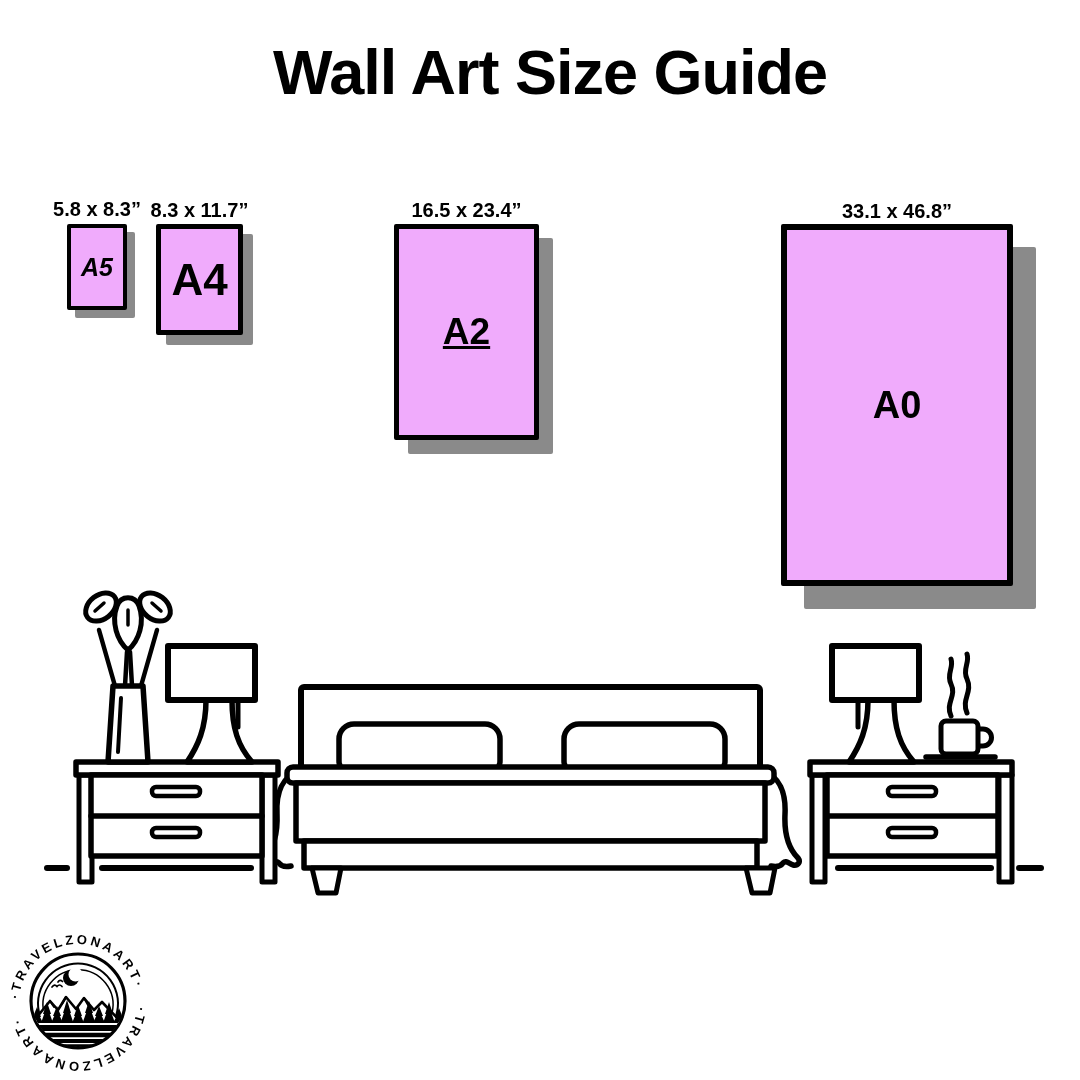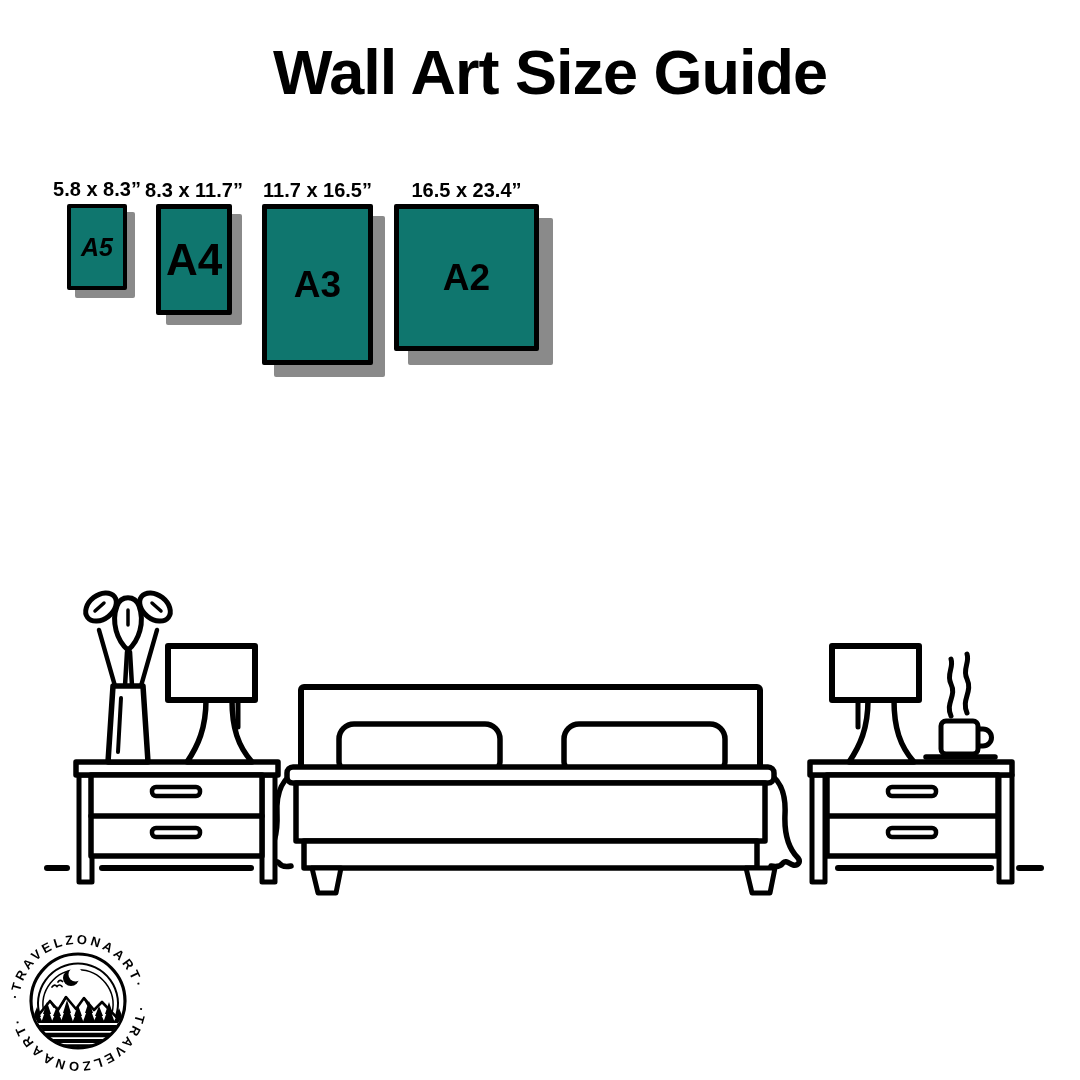--- a/index.html
+++ b/index.html
@@ -18,28 +18,29 @@
     top:36px;left:550px;
     transform:translateX(-50%);
     font-size:63px;
     font-weight:800;
     letter-spacing:-1px;
     white-space:nowrap;
   }
 
   .size-card{
     position:absolute;
-    background:#0f766e;
+    background:#f0abfc;
     border-style:solid;
     border-color:#000;
     border-radius:2px;
     display:flex;
     align-items:center;
     justify-content:center;
     box-sizing:border-box;
+    margin-top:20px;
   }
   .dim-label{
     position:absolute;
     bottom:100%;
     left:50%;
     transform:translateX(-50%);
     margin-bottom:7px;
     font-size:20px;
     font-weight:bold;
     white-space:nowrap;
@@ -67,31 +68,31 @@
 <body>
 
 <div class="canvas">
 
   <div class="page-title">Wall Art Size Guide</div>
 
   <div class="size-card" style="left: 67px; top: 204px; width: 60px; height: 86px; border-width: 4px; box-shadow: rgb(138, 138, 138) 8px 8px 0px 0px;">
     <div class="dim-label">5.8 x 8.3”</div>
     <div class="size-letter" style="font-size: 25px; font-style: italic;">A5</div>
   </div>
-  <div class="size-card" style="left: 156px; top: 204px; width: 76px; height: 111px; border-width: 5px; box-shadow: rgb(138, 138, 138) 10px 10px 0px 0px;">
+  <div class="size-card" style="left: 156px; top: 204px; width: 87px; height: 111px; border-width: 5px; box-shadow: rgb(138, 138, 138) 10px 10px 0px 0px;">
     <div class="dim-label">8.3 x 11.7”</div>
     <div class="size-letter" style="font-size: 44px;">A4</div>
   </div>
-  <div class="size-card" style="left: 262px; top: 204px; width: 111px; height: 161px; border-width: 5px; box-shadow: rgb(138, 138, 138) 12px 12px 0px 0px;">
-    <div class="dim-label">11.7 x 16.5”</div>
-    <div class="size-letter" style="font-size: 37px;">A3</div>
-  </div>
-  <div class="size-card" style="left: 394px; top: 204px; width: 145px; height: 147px; border-width: 5px; box-shadow: rgb(138, 138, 138) 14px 14px 0px 0px;">
+  <div class="size-card" style="left: 394px; top: 204px; width: 145px; height: 216px; border-width: 5px; box-shadow: rgb(138, 138, 138) 14px 14px 0px 0px; text-decoration: underline;">
     <div class="dim-label">16.5 x 23.4”</div>
     <div class="size-letter" style="font-size: 37px;">A2</div>
+  </div>
+  <div class="size-card" style="left: 781px; top: 204px; width: 232px; height: 362px; border-width: 6px; box-shadow: rgb(138, 138, 138) 23px 23px 0px 0px;">
+    <div class="dim-label">33.1 x 46.8”</div>
+    <div class="size-letter" style="font-size: 38px;">A0</div>
   </div>
 
   <svg class="scene-svg" viewBox="40 585 1010 320" fill="none" stroke="#000" stroke-width="5.5" stroke-linecap="round" stroke-linejoin="round">
 
     <g stroke-width="6">
       <path d="M47,868 H67"></path>
       <path d="M102,868 H251"></path>
       <path d="M838,868 H991"></path>
       <path d="M1019,868 H1041"></path>
     </g>

